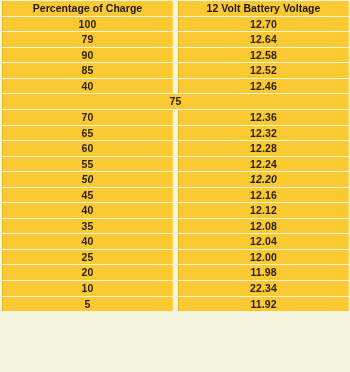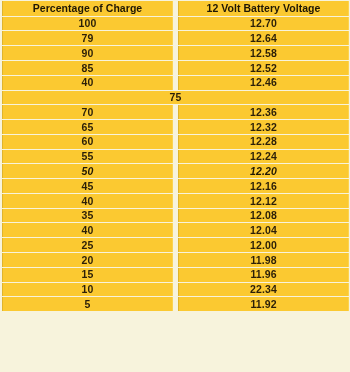--- a/index.html
+++ b/index.html
@@ -136,24 +136,20 @@
       </div>
       <div class="table-row">
         <div class="cell">25</div>
         <div class="cell">12.00</div>
       </div>
       <div class="table-row">
         <div class="cell">20</div>
         <div class="cell">11.98</div>
       </div>
       <div class="table-row">
-        <div class="cell">15</div>
-        <div class="cell">11.96</div>
-      </div>
-      <div class="table-row">
         <div class="cell">10</div>
         <div class="cell">22.34</div>
       </div>
       <div class="table-row">
         <div class="cell">5</div>
         <div class="cell">11.92</div>
       </div>
     </div>
 </div>
 

